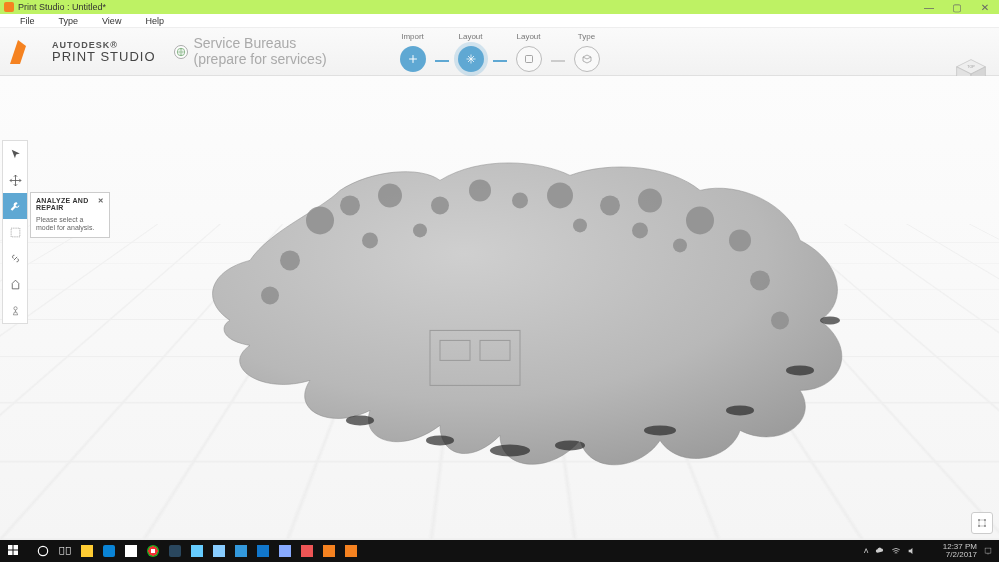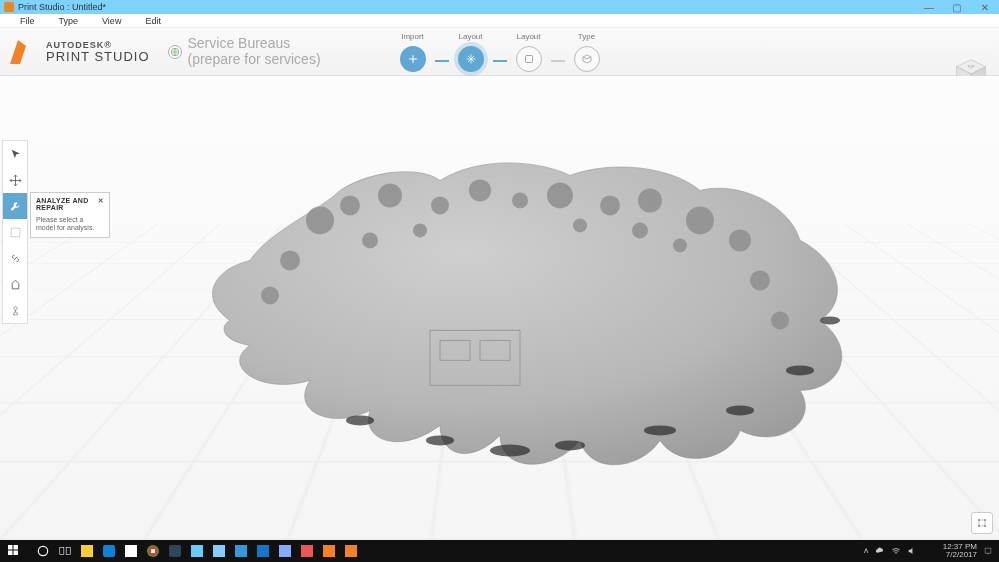--- a/index.html
+++ b/index.html
@@ -1,30 +1,30 @@
 <!DOCTYPE html>
 <html><head>
 <meta charset="utf-8">
 <style>
   * { margin: 0; padding: 0; box-sizing: border-box; font-family: "Segoe UI", Arial, sans-serif; }
   html, body { width: 999px; height: 562px; overflow: hidden; background: #f0f0f0; }
 
   
-  .titlebar { height: 14px; background: #7dd3fc; display: flex; align-items: center; font-size: 9px; color: #333; padding-left: 4px; }
+  .titlebar { height: 14px; background: #bef264; display: flex; align-items: center; font-size: 9px; color: #333; padding-left: 4px; }
   .titlebar .appicon { width: 10px; height: 10px; background: #f58220; border-radius: 2px; margin-right: 4px; display:inline-block; }
   .titlebar .wincontrols { margin-left: auto; display: flex; }
   .titlebar .wincontrols div { width: 28px; text-align: center; font-size: 10px; color: #666; cursor: default; }
 
   
   .menubar { height: 14px; background: #fff; display: flex; align-items: center; font-size: 9px; color: #333; padding-left: 6px; gap: 10px; border-bottom: 1px solid #eee;}
   .menubar span { cursor: default; padding-left: 14px; }
 
   
   .header { height: 48px; background: linear-gradient(#fafafa,#f2f2f2); border-bottom:1px solid #e0e0e0; position: relative; display:flex; align-items:center; }
-  .brand { display:flex; align-items:center; padding-left:8px; gap:18px; }
+  .brand { display:flex; align-items:center; padding-left:8px; gap:24px; }
   .brand-logo { width:20px; height:28px; color:#f58220; }
   .brand-text { line-height:1; }
   .brand-text .l1 { font-size:9px; letter-spacing:1px; color:#555; font-weight:600;}
   .brand-text .l2 { font-size:13px; letter-spacing:1px; color:#444; font-weight:400;}
   .service { display:flex; align-items:center; gap:6px; margin-left:18px; }
   .service-icon { width:14px; height:14px; border:1px solid #aaa; border-radius:50%; display:flex;align-items:center;justify-content:center; background:#fff;}
   .service-icon svg{width:10px;height:10px;}
   .service-text { font-size:14px; color:#aaa; line-height:1.1;}
   .stages { position:absolute; left:50%; top:0; transform:translateX(-50%); height:100%; display:flex; align-items:center; }
   .stage { display:flex; flex-direction:column; align-items:center; width:44px; }
@@ -90,21 +90,21 @@
     <div>—</div>
     <div>▢</div>
     <div>✕</div>
   </div>
 </div>
 
 <div class="menubar">
   <span>File</span>
   <span>Type</span>
   <span>View</span>
-  <span>Edit</span>
+  <span>Help</span>
 </div>
 
 <div class="header">
   <div class="brand">
     <svg class="brand-logo" viewBox="0 0 20 28">
         <path fill="currentColor" d="M2 26 L10 2 L18 8 L12 26 Z"></path>
       </svg>
     <div class="brand-text">
       <div class="l1">AUTODESK®</div>
       <div class="l2">PRINT STUDIO</div>

